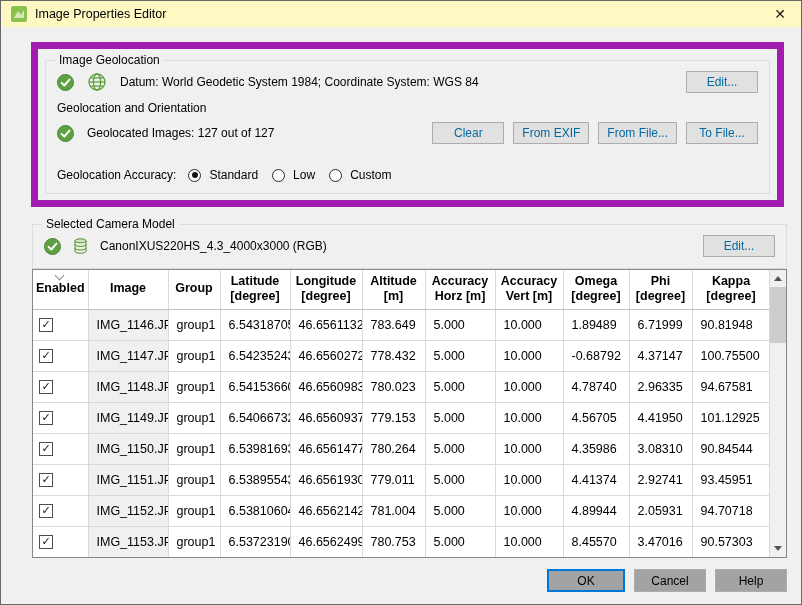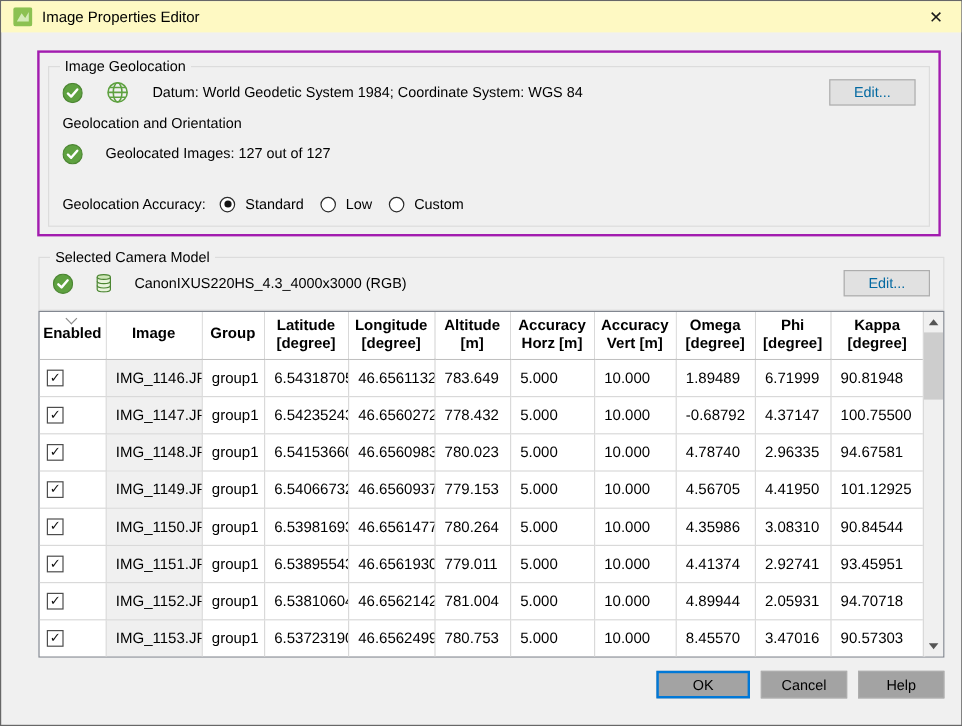--- a/index.html
+++ b/index.html
@@ -21,32 +21,32 @@
   .titlebar .title { margin-left:8px; font-size:12.5px; }
   .titlebar .close {
     margin-left:auto; font-size:14px; color:#1a1a1a; width:22px;
     text-align:center; line-height:22px; cursor:default;
   }
   
   .content { flex:1; padding:0 14px 0 31px; display:flex; flex-direction:column; }
   
   .highlight {
     margin:15px 3px 10px -1px;
-    border:2px solid #a21caf;
+    border:7px solid #a21caf;
     padding:4px 7px 6px 7px;
     background:#f0f0f0;
   }
   
   fieldset.groupbox {
     border:1px solid #dcdcdc; margin:0; padding:1px 11px 8px 8px;
     background:transparent; min-inline-size:auto;
   }
   fieldset.groupbox legend { font-size:12px; padding:0 4px; margin-left:1px; }
   .sub-label { margin:4px 0 3px 3px; height:16px; line-height:16px; }
-  .geo-row { display:flex; align-items:center; min-height:28px; gap:19px; padding-left:3px; }
+  .geo-row { display:flex; align-items:center; min-height:28px; gap:13px; padding-left:3px; }
   .status-text { font-size:12px; white-space:nowrap; }
   .btn {
     height:22px; min-width:72px; background:#e1e1e1; border:1px solid #adadad;
     font-family:inherit; font-size:12px; padding:0 8px; color:#0369a1;
   }
   .push-right { margin-left:auto; }
   .btn-group { margin-left:auto; display:flex; gap:9px; }
   .acc-row { display:flex; align-items:center; gap:12px; margin-top:18px; padding-left:3px; height:20px; }
   .radio-opt { display:flex; align-items:center; gap:8px; }
   .radio {
@@ -155,20 +155,26 @@
         <div class="sub-label">Geolocation and Orientation</div>
 
         <div class="geo-row">
           <span>
             <svg width="17" height="17" viewBox="0 0 17 17">
               <circle cx="8.5" cy="8.5" r="8" fill="#5EA140" stroke="#4c8633"></circle>
               <path d="M4.6 8.9 L7.3 11.5 L12.4 5.6" stroke="#fff" stroke-width="2" fill="none" stroke-linecap="round" stroke-linejoin="round"></path>
             </svg>
           </span>
           <span class="status-text">Geolocated Images: 127 out of 127</span>
+          <span class="btn-group">
+            <button class="btn">Clear</button>
+            <button class="btn">From EXIF</button>
+            <button class="btn">From File...</button>
+            <button class="btn">To File...</button>
+          </span>
         </div>
 
         <div class="acc-row">
           <span>Geolocation Accuracy:</span>
           <span id="accuracy-options" style="display:flex;align-items:center;gap:14px;">
               <span class="radio-opt">
                 <span class="radio checked"></span>
                 <span>Standard</span>
               </span>
               <span class="radio-opt">

